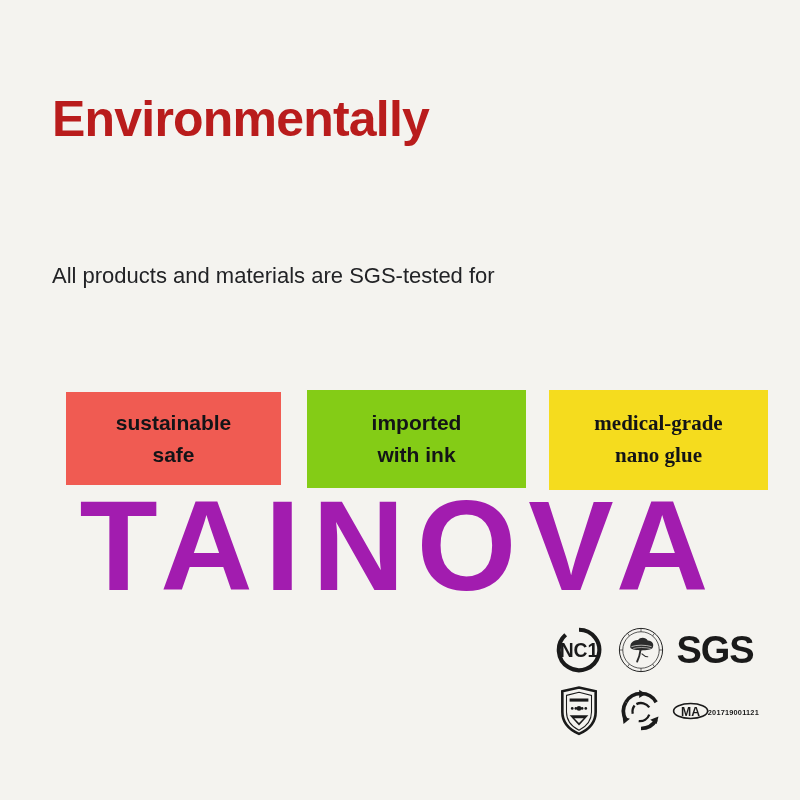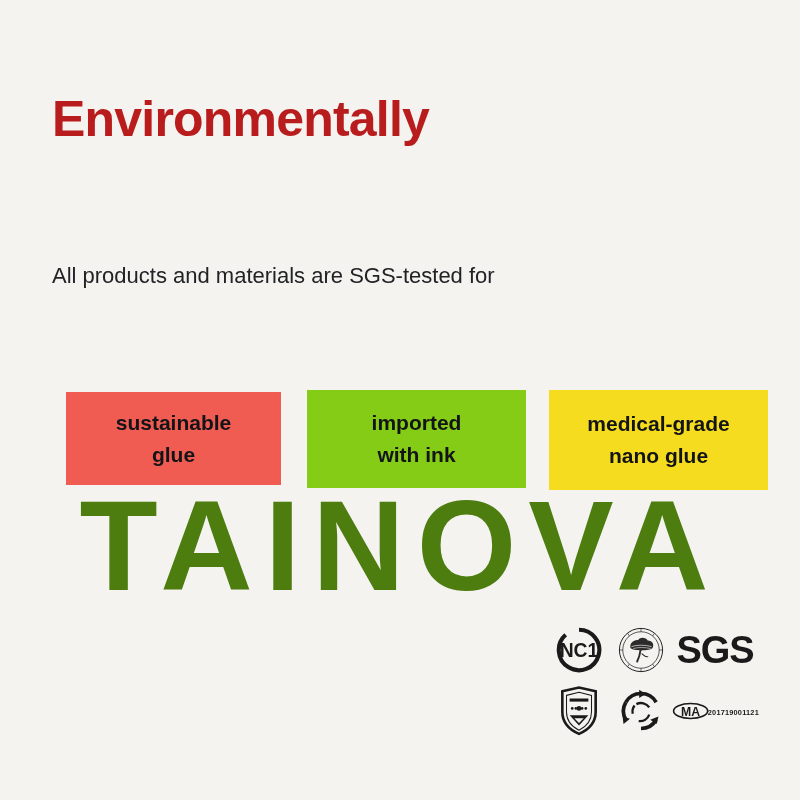--- a/index.html
+++ b/index.html
@@ -151,43 +151,43 @@
     color: #1a1a1a;
     margin-top: 2px;
     transform: scaleX(1.05);
   }
 </style>
 </head>
 <body style="background: rgb(244, 243, 239);">
 
 <div class="poster" style="background: rgb(244, 243, 239);">
 
-  <div class="watermark" style="color: #4d7c0f;">TAINOVA</div>
+  <div class="watermark" style="color: #a21caf;">TAINOVA</div>
 
   <h1 class="headline">
     <span class="ln">Environmentally</span>
   </h1>
 
   <p class="subtitle">
     <span class="ln">All products and materials are SGS-tested for</span>
   </p>
 
   <div class="tags">
 
     <div class="tag tag-0" id="tag0" style="background: rgb(240, 91, 82);">
       <span class="ln">sustainable</span>
-      <span class="ln">glue</span>
+      <span class="ln">safe</span>
     </div>
 
     <div class="tag tag-1" id="tag1" style="background: #84cc16;">
       <span class="ln">imported</span>
       <span class="ln">with ink</span>
     </div>
 
-    <div class="tag tag-2" id="tag2" style="background: rgb(245, 220, 30);">
+    <div class="tag tag-2" id="tag2" style="background: rgb(245, 220, 30); font-family: Liberation Serif, serif;">
       <span class="ln">medical-grade</span>
       <span class="ln">nano glue</span>
     </div>
 
   </div>
 
   <div class="certs">
 
     <div class="cert">
       <svg width="46" height="46" viewBox="0 0 100 100" aria-hidden="true">

